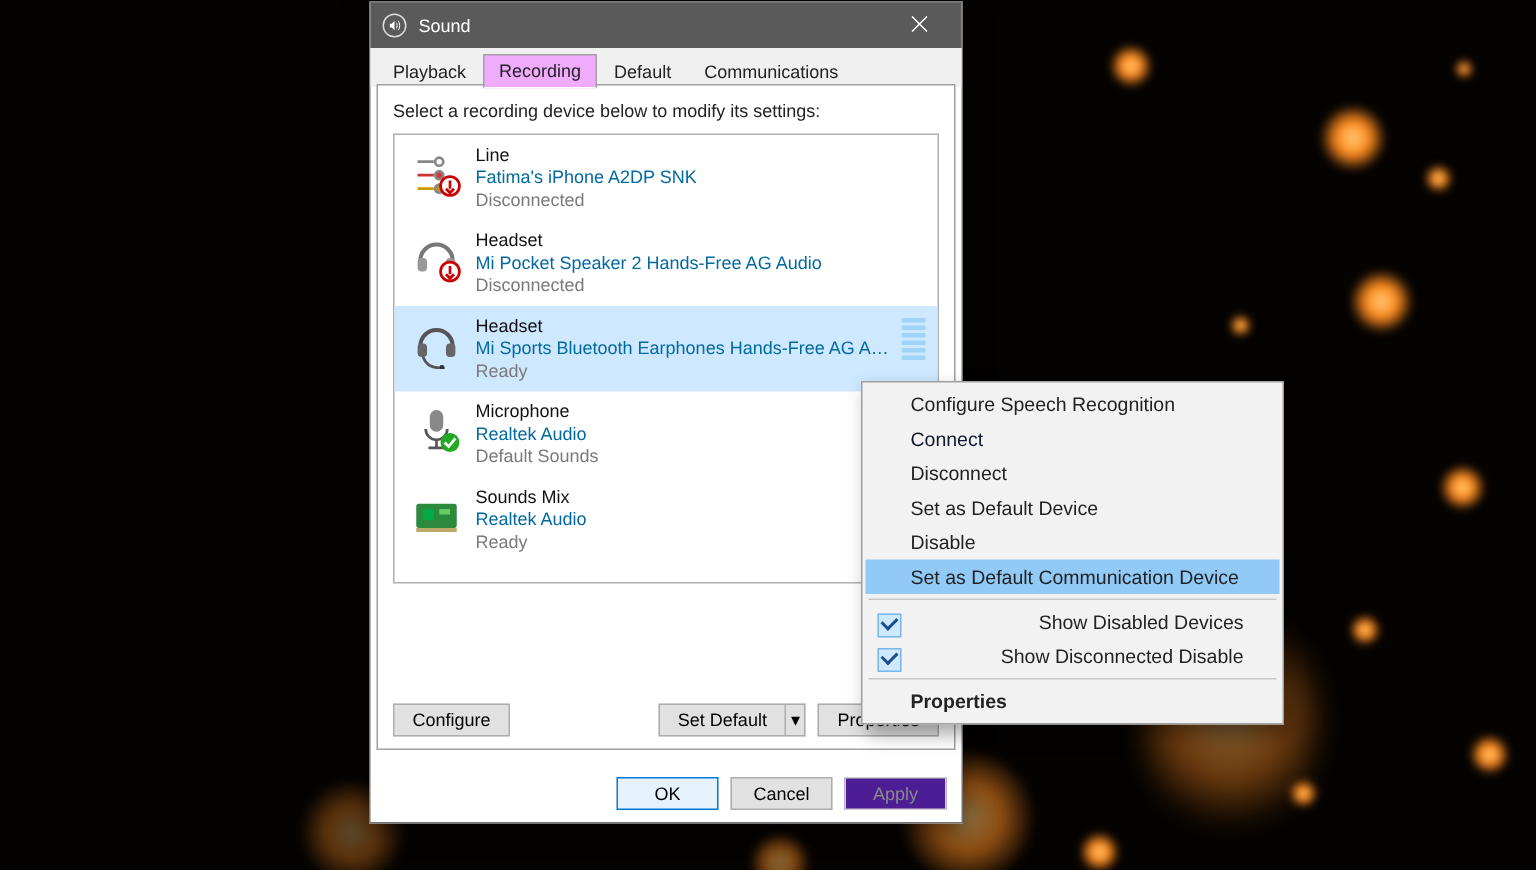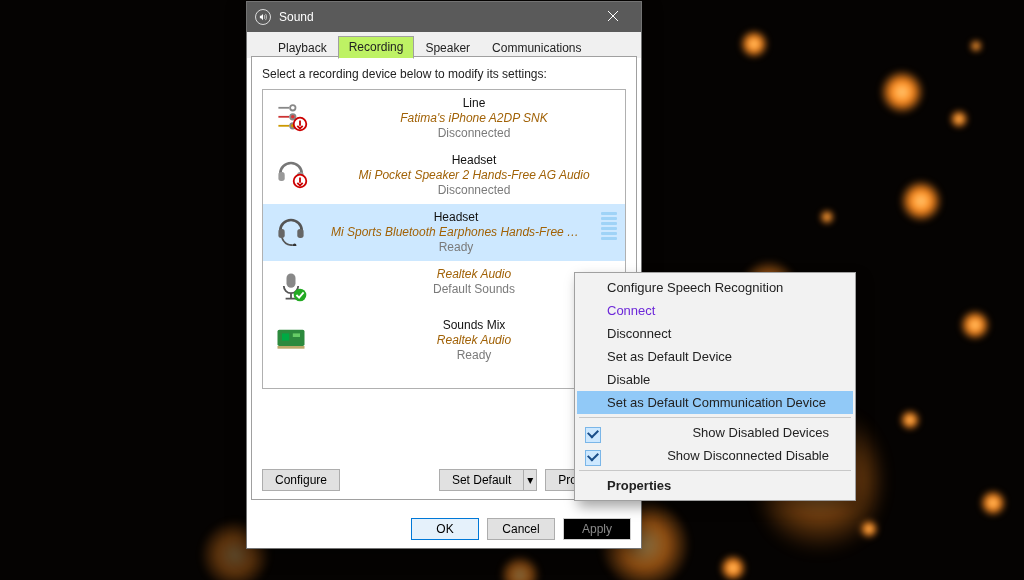--- a/index.html
+++ b/index.html
@@ -39,37 +39,37 @@
     }
     .titlebar .icon { width:16px; height:16px; border:1px solid #ddd; border-radius:50%; margin-right:8px; display:flex; align-items:center; justify-content:center;}
     .titlebar .icon svg{ width:10px; height:10px;}
     .close { margin-left:auto; width:40px; height:30px; display:flex; align-items:center; justify-content:center; cursor:pointer;}
     .close svg{ width:12px; height:12px; }
 
     .tabstrip {
       display:flex;
       align-items:flex-end;
       gap:0;
-      padding: 3px 4px 0 20px;
+      padding: 3px 4px 0 4px;
       background:#f0f0f0;
       border-bottom: none;
     }
     .tab {
       padding: 3px 10px 4px 10px;
       font-size:12px;
       color:#222;
       background:#f0f0f0;
       border:1px solid transparent;
       border-bottom:none;
       cursor:pointer;
       position:relative;
       top:1px;
     }
     .tab.active {
-      background:#bef264;
+      background:#f0abfc;
       border:1px solid #a0a0a0;
       border-bottom:1px solid #fff;
       z-index:2;
       text-align:center;
     }
     .tab-body {
       border:1px solid #a0a0a0;
       margin:0 4px 4px 4px;
       background:#fff;
       position:absolute;
@@ -79,68 +79,67 @@
       padding:10px 10px 10px 10px;
     }
     .instruct { font-size:12px; color:#222; margin-bottom:8px; }
     .list {
       border:1px solid #b0b0b0;
       height: 300px;
       overflow:auto;
     }
     .row {
       display:flex;
-      gap:20px;
+      gap:6px;
       padding:6px 8px;
       align-items:flex-start;
       cursor:default;
-      text-align:center;
     }
     .row.selected { background:#cde8ff; }
     .dev-icon { width:40px; text-align:center; flex:none; padding-top:2px; }
     .dev-icon svg { width:36px; height:34px; }
     .txts { line-height:1.25; flex:1; min-width:0; }
     .dname { font-size:12px; color:#111; white-space:nowrap; overflow:hidden; text-overflow:ellipsis; }
-    .dsub  { font-size:12px; color:#a16207; white-space:nowrap; overflow:hidden; text-overflow:ellipsis;font-style:italic;}
+    .dsub  { font-size:12px; color:#0369a1; white-space:nowrap; overflow:hidden; text-overflow:ellipsis;}
     .dstat { font-size:12px; color:#7a7a7a; }
     .meter { width:16px; flex:none; display:flex; flex-direction:column-reverse; gap:2px; padding-top:2px;}
     .meter i{ display:block; height:3px; background:#9fd3f7; border-radius:1px;}
 
     .btn {
       border:1px solid #adadad;
       background:#e1e1e1;
       padding:3px 12px;
       font: inherit;
       cursor:pointer;
     }
     .btn.default { border:1.5px solid #0078d7; background:#e5f1fb; }
-    .btn:disabled { color:#8a8a8a; background:#000000; border-color:#cfcfcf; cursor:default;}
+    .btn:disabled { color:#8a8a8a; background:#4c1d95; border-color:#cfcfcf; cursor:default;}
     .bottom-inside {
       position:absolute;
       left:10px; right:10px; bottom:8px;
       display:flex; align-items:center; gap:8px;
     }
     .split { display:flex; }
     .split .btn:last-child{ border-left:none; padding:3px 3px;}
     .dlg-buttons{
       position:absolute; right:10px; bottom:8px; display:flex; gap:8px;margin-top:13px;
     }
 
     .context {
       position:absolute;
-      left:574px; top:272px;
+      left:574px; top:254px;
       width:282px;
       background:#f2f2f2;
       border:1px solid #a0a0a0;
       box-shadow: 4px 6px 12px rgba(0,0,0,.35);
       padding:3px 2px;
       font-size:13px;
     }
     .mi { padding:4px 24px 4px 30px; color:#222; cursor:pointer; white-space:nowrap;}
-    .mi.disabled{ color:#6d28d9; cursor:default;}
+    .mi.disabled{ color:#0f172a; cursor:default;}
     .mi.highlight{ background:#91c9f7; }
     .sep{ height:1px; background:#c8c8c8; margin:3px 2px;}
     .mi.bold{ font-weight:700; }
     .check{ position:relative;text-align:right; }
     .check::before{
       content:""; position:absolute; left:8px; top:6px;
       width:14px; height:14px; background:#cde8ff; border:1px solid #7ab6e8;
     }
     .check::after{
       content:""; position:absolute; left:11px; top:8px;
@@ -186,21 +185,21 @@
         <svg viewBox="0 0 12 12">
             <path stroke="#fff" stroke-width="1" d="M1 1 L11 11 M11 1 L1 11"></path>
           </svg>
       </span>
     </div>
   </div>
 
   <div class="tabstrip">
     <div class="tab">Playback</div>
     <div class="tab active">Recording</div>
-    <div class="tab">Speaker</div>
+    <div class="tab">Default</div>
     <div class="tab">Communications</div>
   </div>
 
   <div class="tab-body">
     <div class="instruct">Select a recording device below to modify its settings:</div>
 
     <div class="list">
 
       <div class="row">
         <div class="dev-icon">
@@ -270,20 +269,21 @@
         <div class="dev-icon">
           <svg viewBox="0 0 40 36">
               <rect x="15" y="4" width="10" height="16" rx="5" fill="#888"></rect>
               <path d="M12 18 a8 8 0 0 0 16 0" stroke="#555" stroke-width="2" fill="none"></path>
               <path d="M20 26 v6 M14 32 h12" stroke="#555" stroke-width="2"></path>
               <circle cx="30" cy="28" r="7" fill="#2a2"></circle>
               <path d="M26 28 l3 3 5-6" stroke="#fff" stroke-width="2" fill="none"></path>
             </svg>
         </div>
         <div class="txts">
+          <div class="dname">Microphone</div>
           <div class="dsub">Realtek Audio</div>
           <div class="dstat">Default Sounds</div>
         </div>
       </div>
 
       <div class="row">
         <div class="dev-icon">
           <svg viewBox="0 0 40 36">
               <rect x="5" y="10" width="30" height="18" rx="2" fill="#2c8a3d"></rect>
               <rect x="10" y="14" width="8" height="8" fill="#0a4"></rect>

